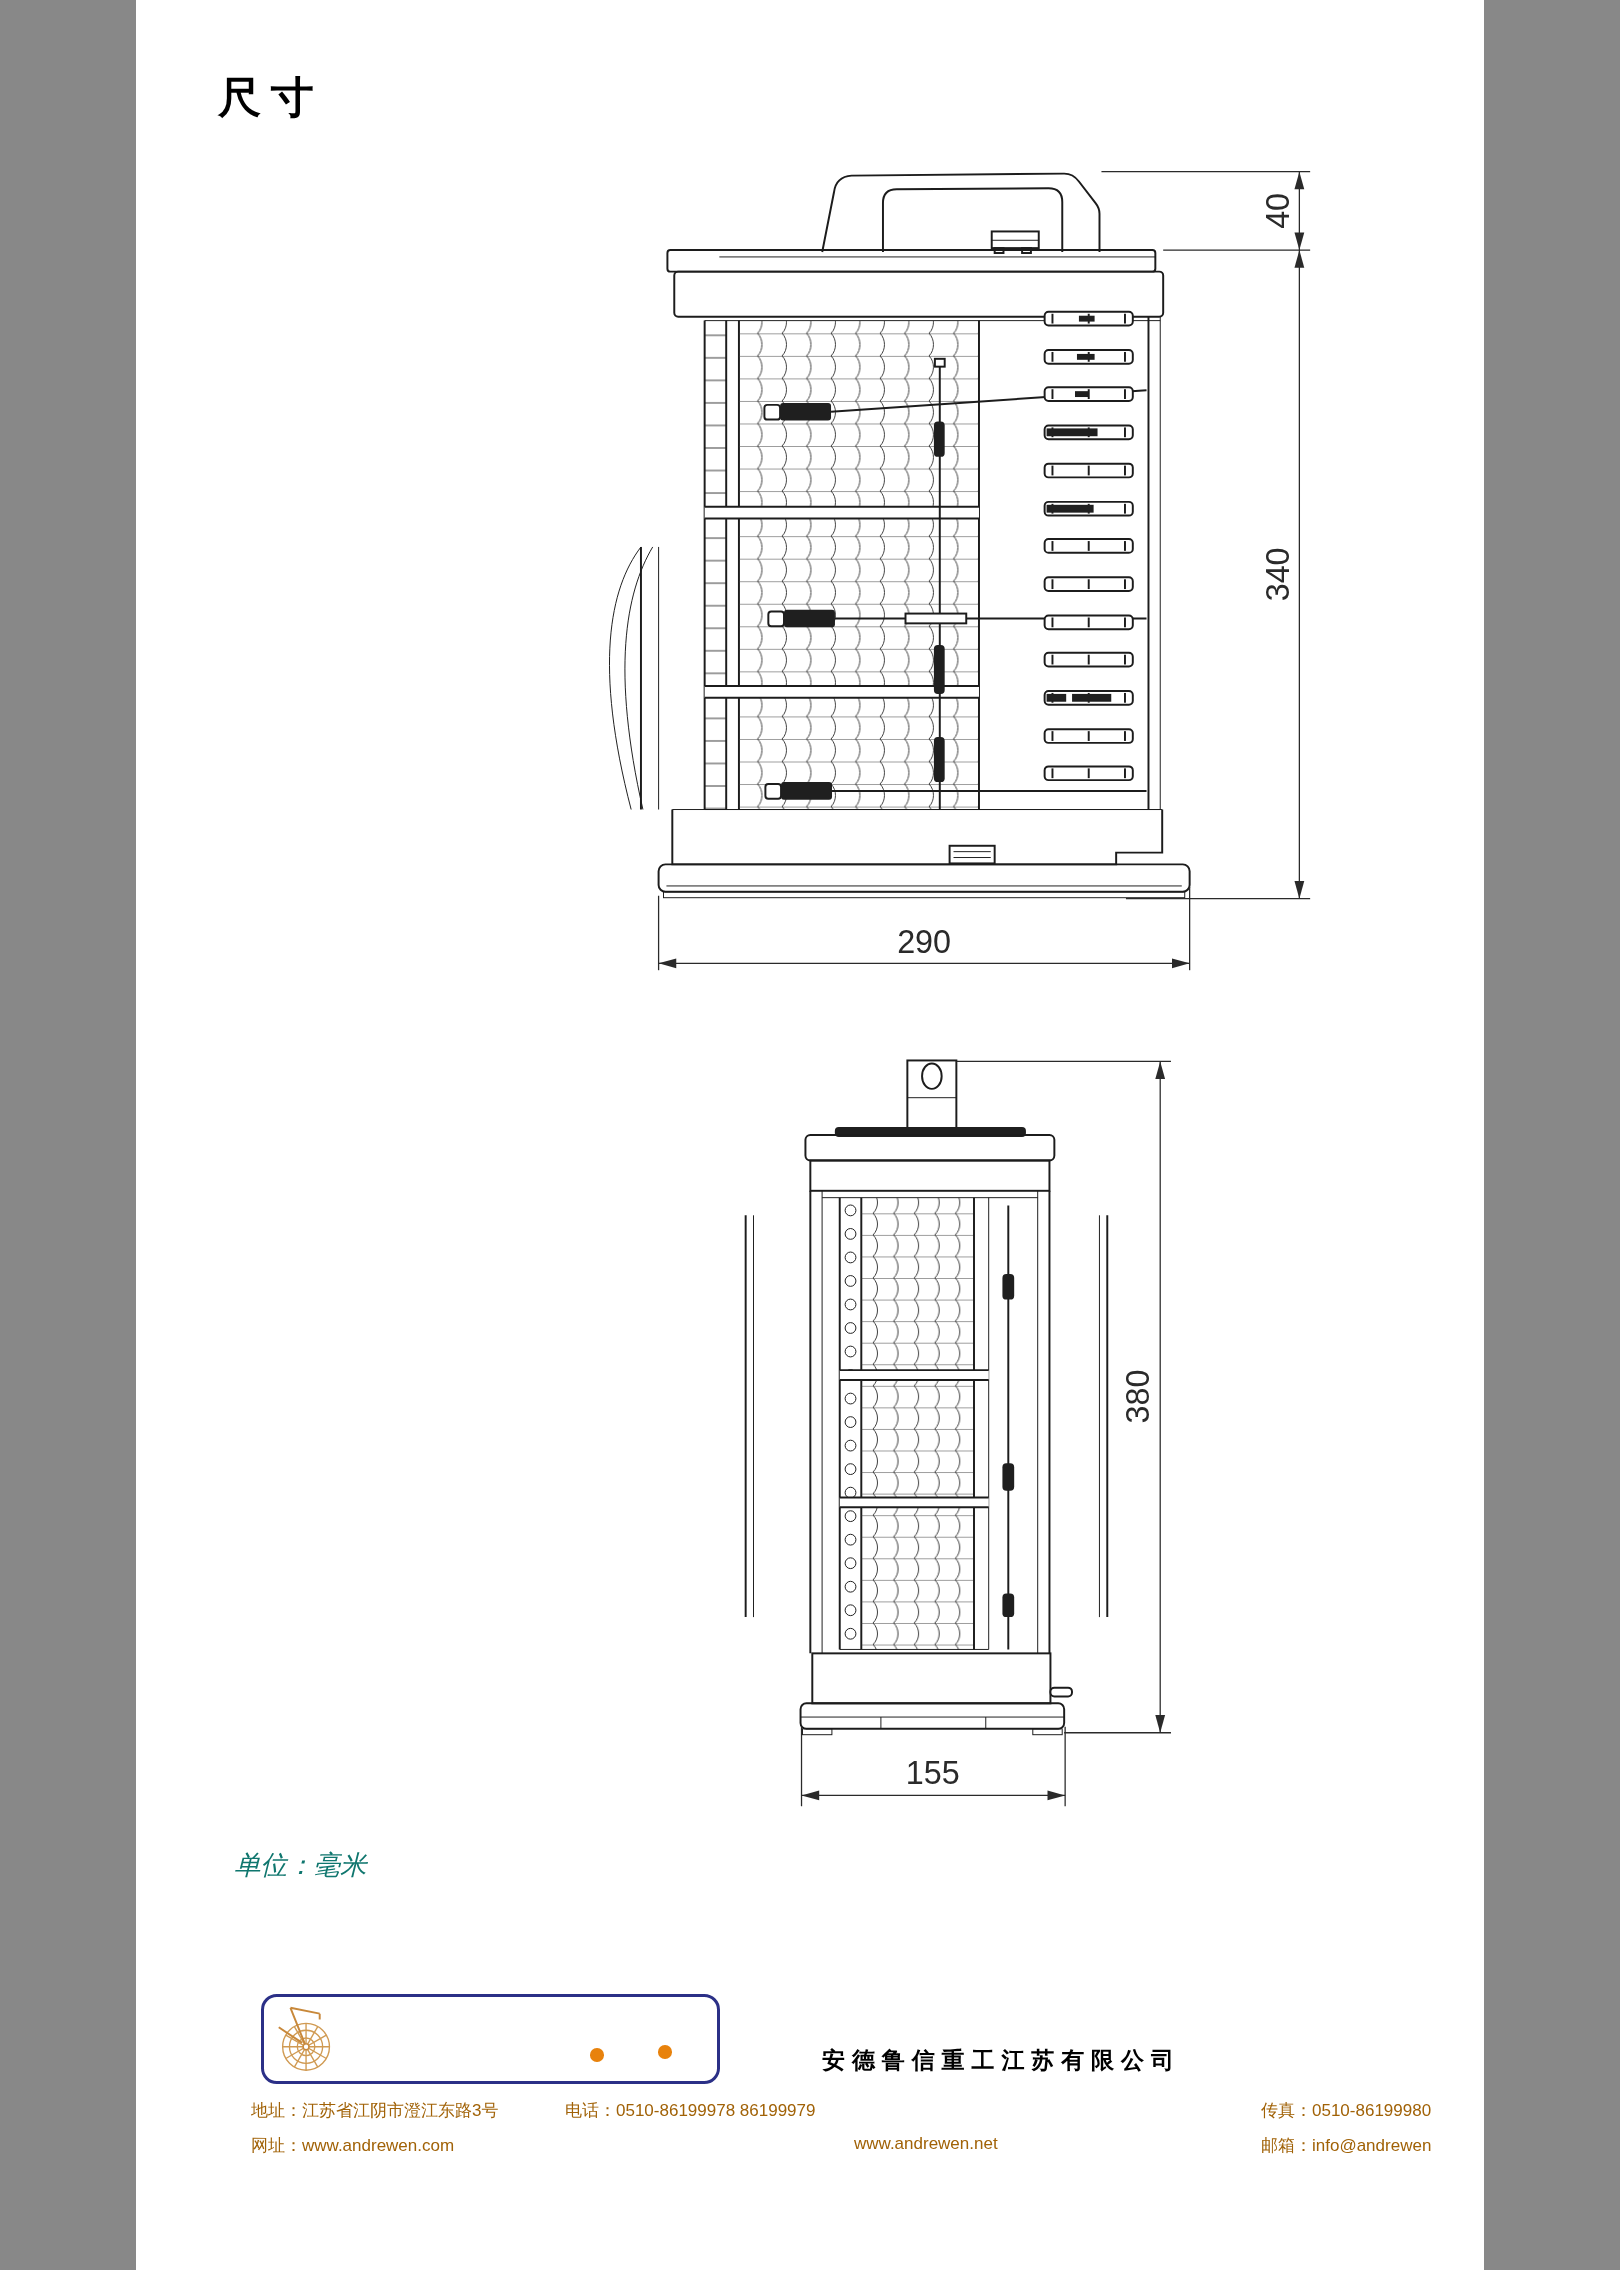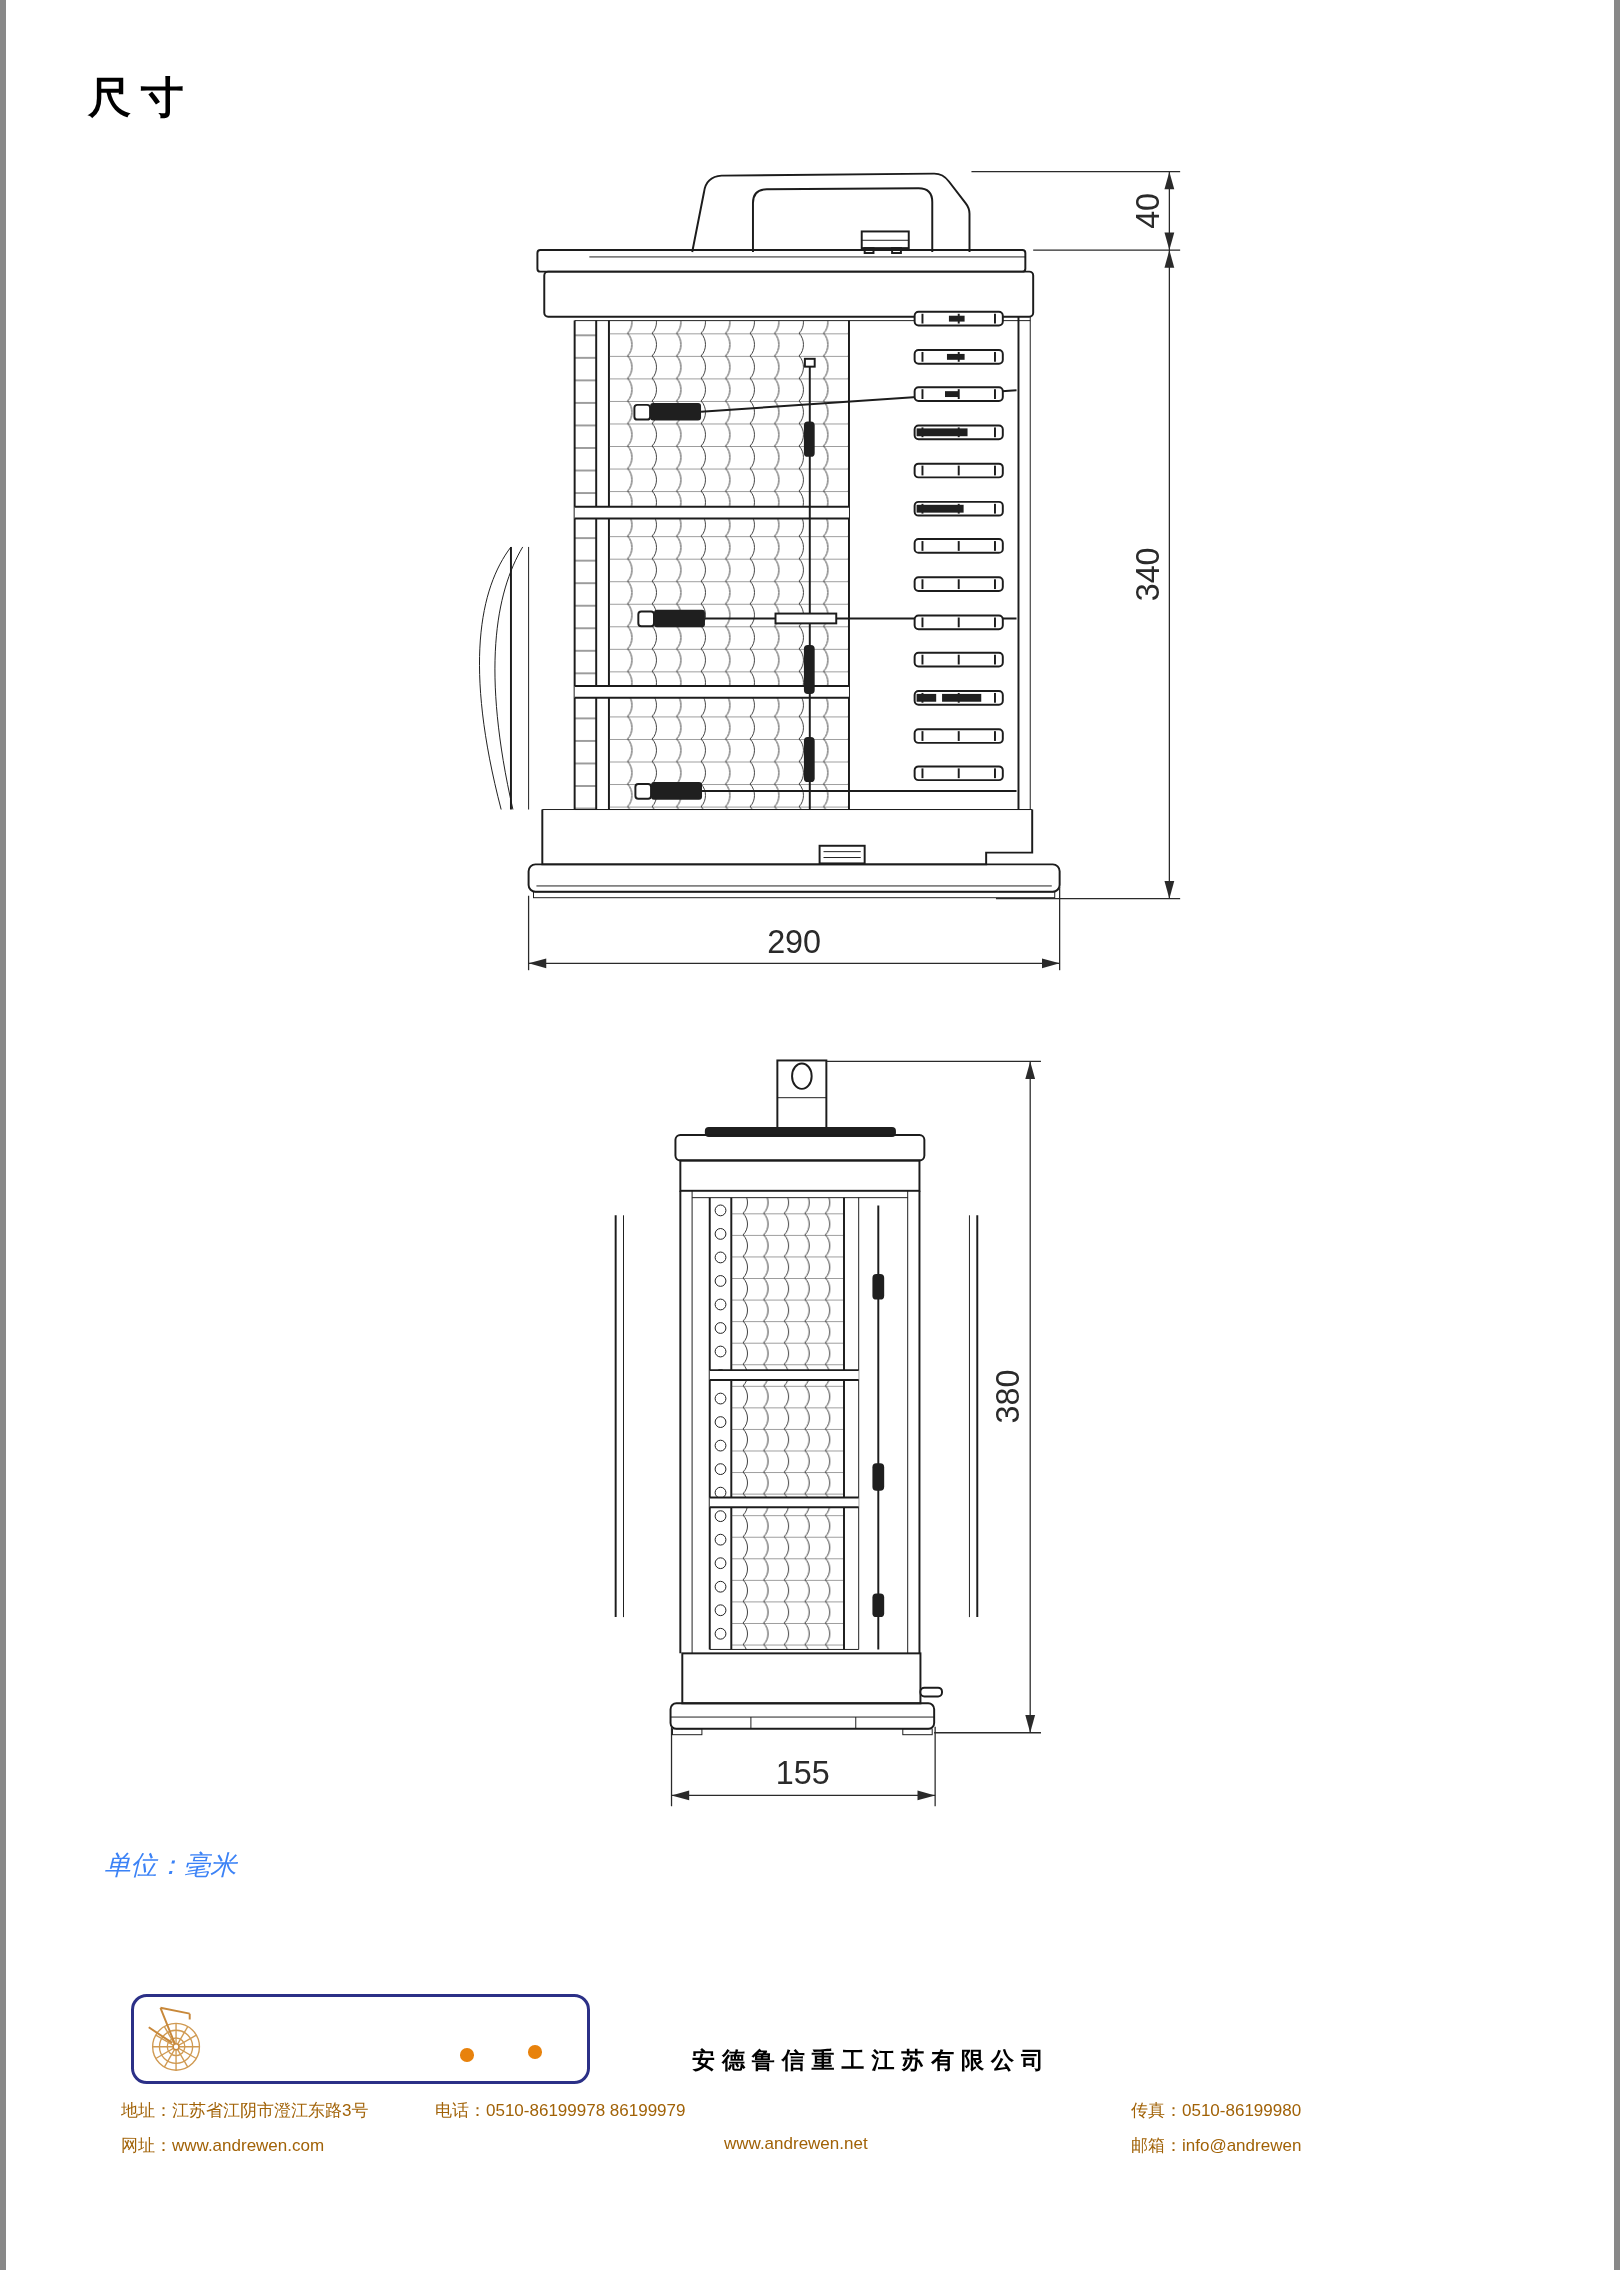--- a/index.html
+++ b/index.html
@@ -1,22 +1,22 @@
 <!DOCTYPE html>
 <html><head>
 <meta charset="utf-8">
 <style>
   html,body{margin:0;padding:0;background:#888;}
-  .page{position:relative;width:1608px;height:2270px;background:#ffffff;margin:0 auto;
+  .page{position:relative;width:1348px;height:2270px;background:#ffffff;margin:0 auto;
         font-family:"Liberation Sans",sans-serif;color:#111;overflow:hidden;}
   .abs{position:absolute;}
   .doc-title{left:82px;top:69px;font-size:43px;font-weight:600;letter-spacing:9.8px;
              font-family:"DejaVu Serif",serif;color:#000;}
   .unit-note{left:98px;top:1847px;font-size:26.5px;font-style:italic;
-             font-family:"DejaVu Serif",serif;color:#3b82f6;}
+             font-family:"DejaVu Serif",serif;color:#0f766e;}
   svg text{font-family:"Liberation Sans",sans-serif;fill:#2a2a2a;}
   .lineart{stroke:#1c1c1c;fill:none;stroke-width:2;}
   .thin{stroke:#1c1c1c;fill:none;stroke-width:1;}
   .darkfill{fill:#1f1f1f;stroke:none;}
   .whitefill{fill:#ffffff;stroke:#1c1c1c;stroke-width:2;}
   .dim{stroke:#2a2a2a;stroke-width:1.3;fill:none;}
   .dimtext{font-size:33px;}
   
   .logo-box{left:125px;top:1994px;width:453px;height:84px;border:3.9px solid #2b3087;
             border-radius:15.7px;background:#fff;}

